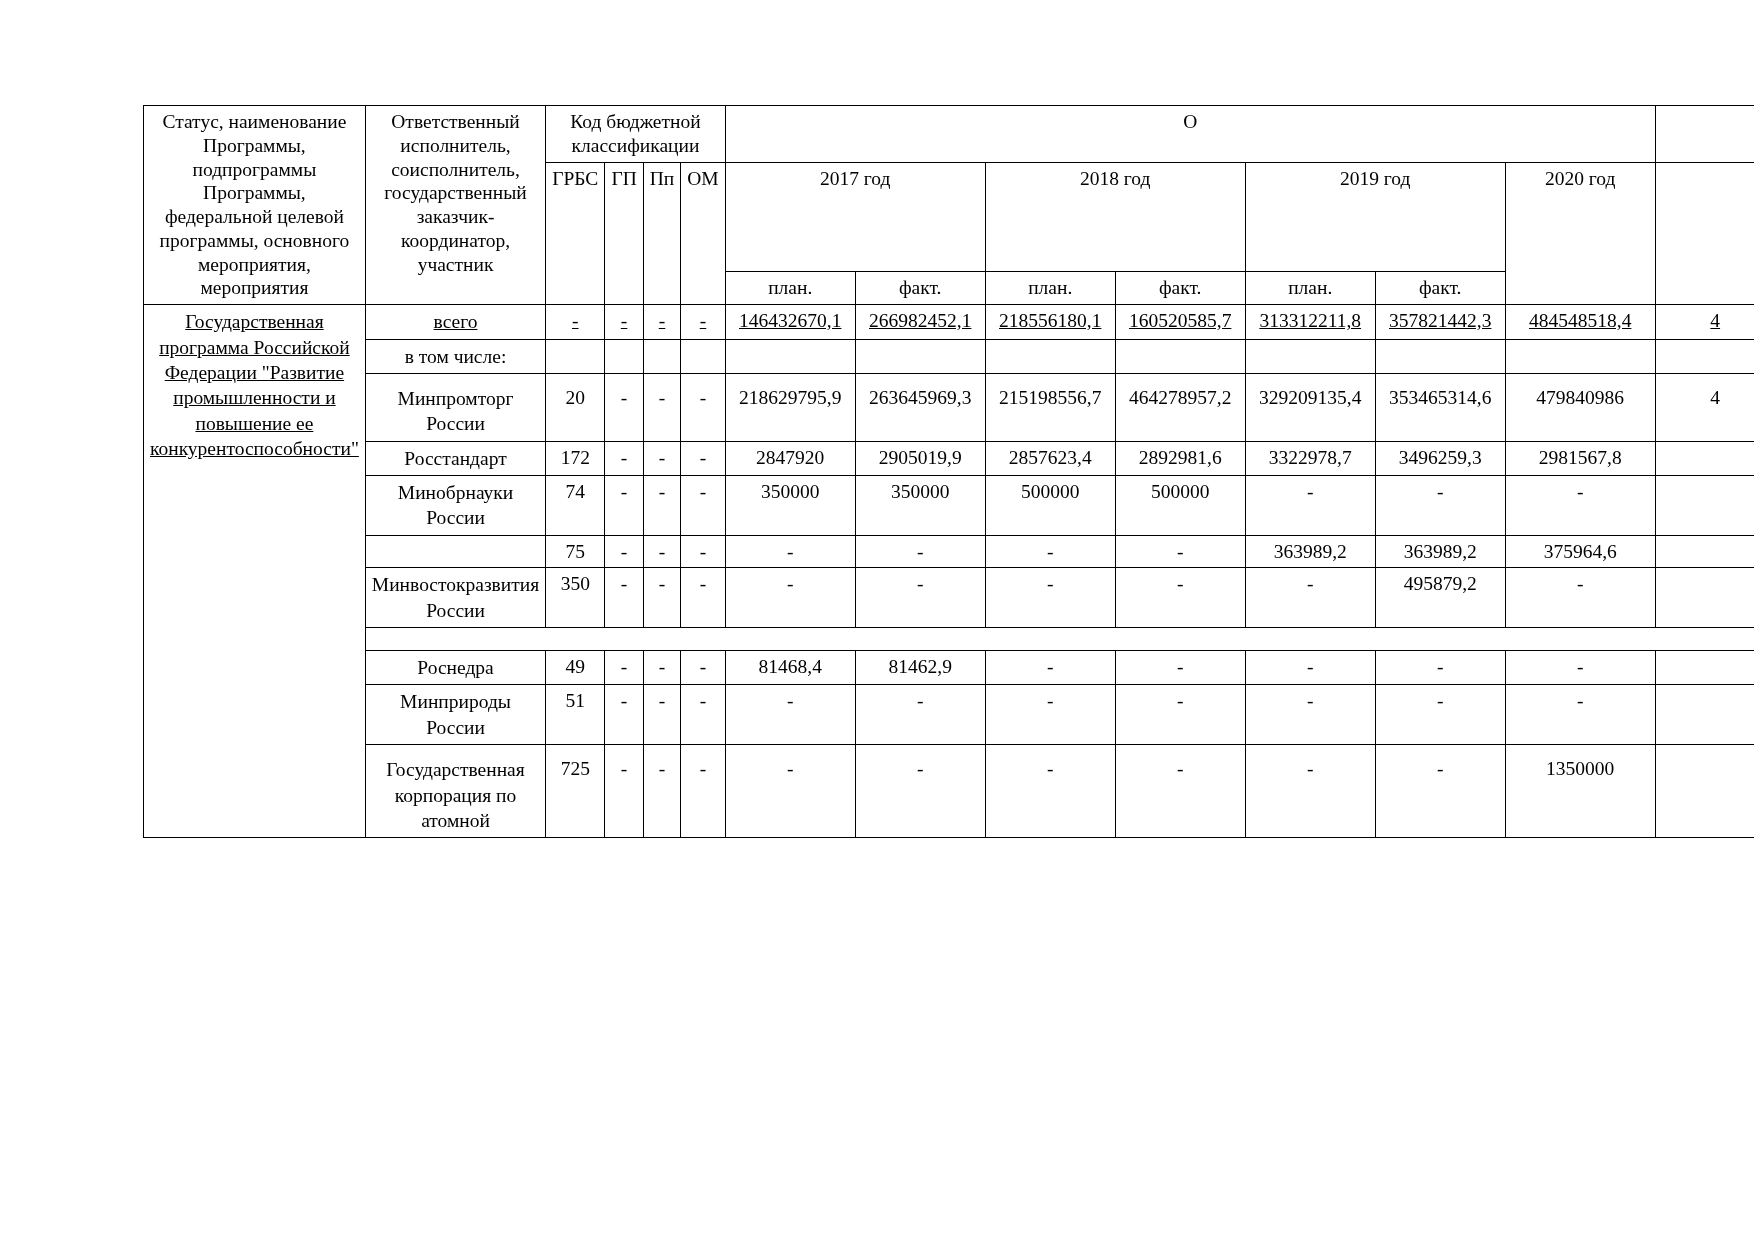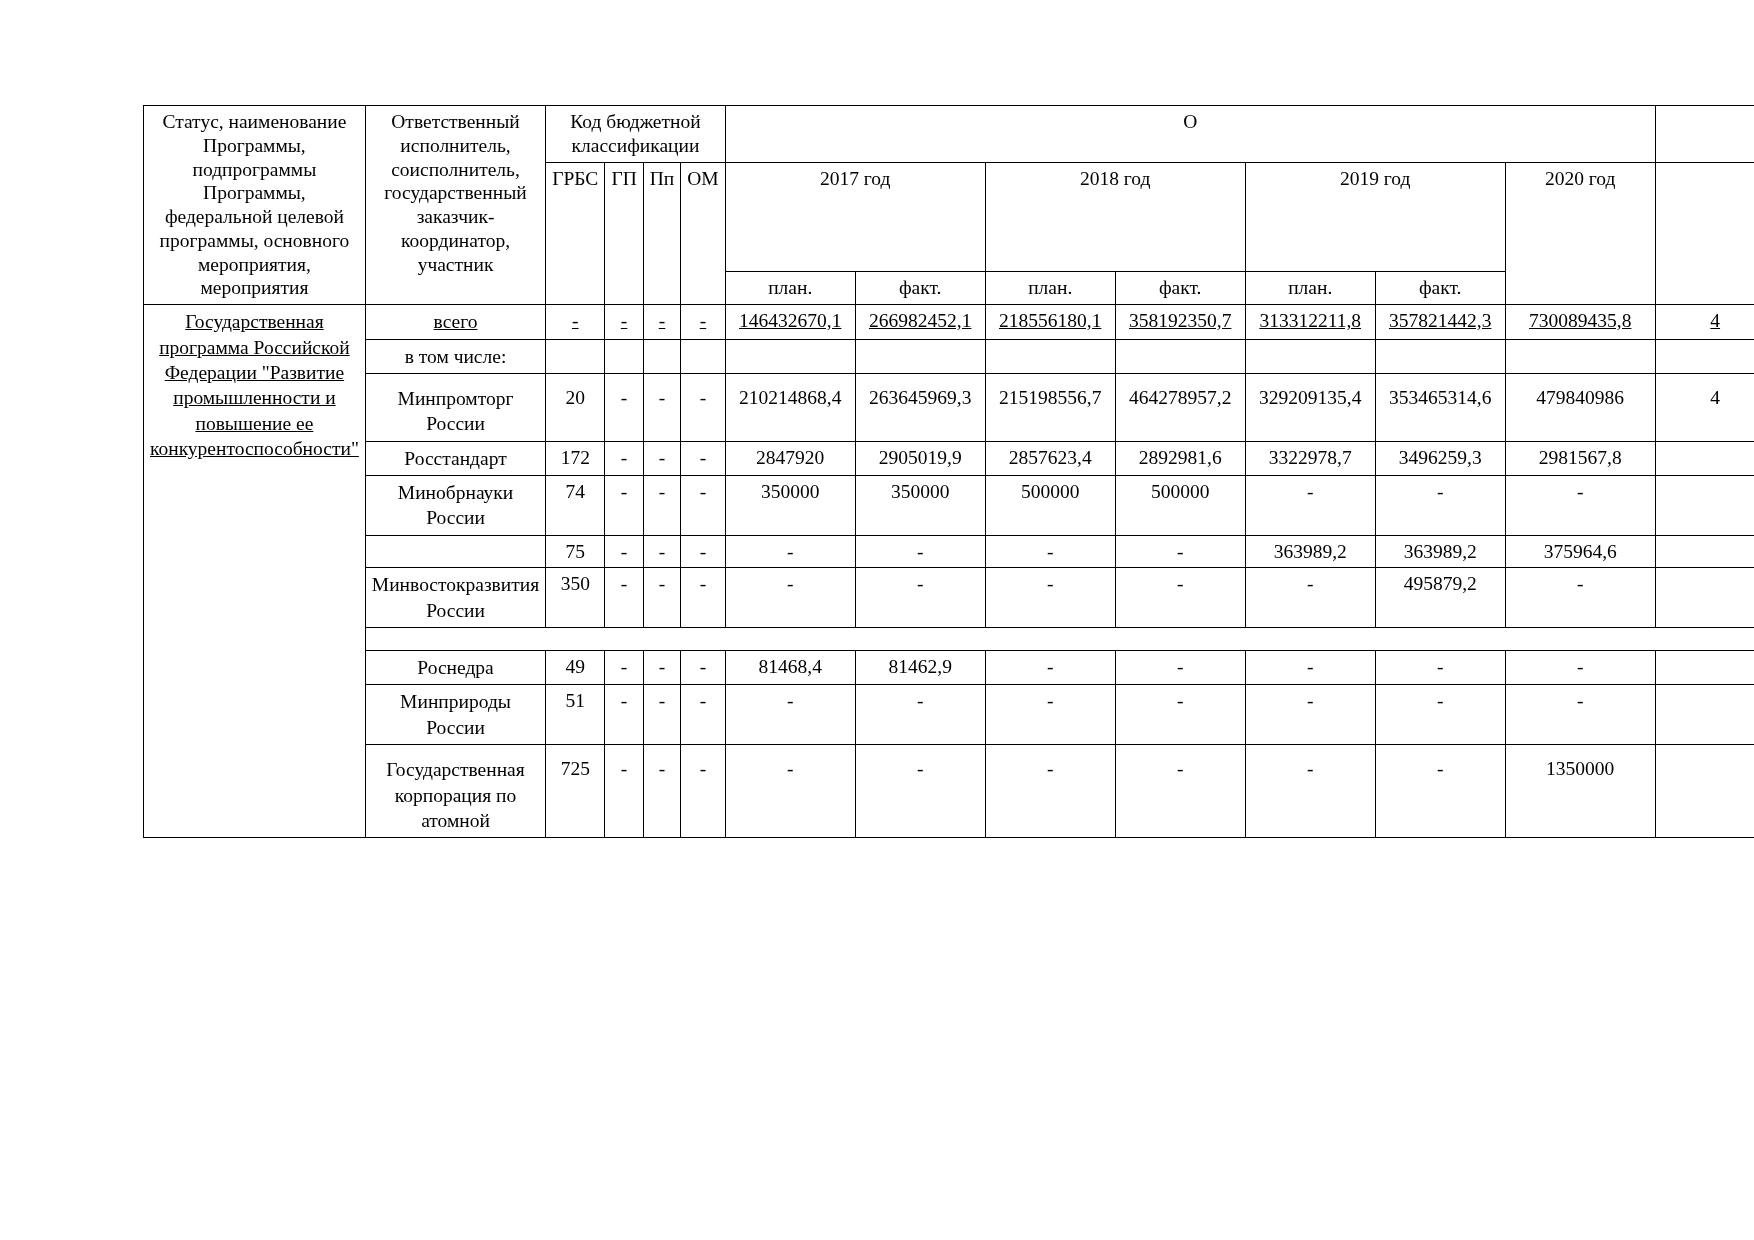--- a/index.html
+++ b/index.html
@@ -179,24 +179,24 @@
         <tr class="body-sep-top">
           <td class="cell-status" rowspan="11">Государственная программа Российской Федерации "Развитие промышленности и повышение ее конкурентоспособности"</td>
           <td class="cell-exec">всего</td>
           <td class="cell-code">-</td>
           <td class="cell-code">-</td>
           <td class="cell-code">-</td>
           <td class="cell-code">-</td>
           <td class="cell-num">146432670,1</td>
           <td class="cell-num">266982452,1</td>
           <td class="cell-num">218556180,1</td>
-          <td class="cell-num">358192350,7</td>
+          <td class="cell-num">160520585,7</td>
           <td class="cell-num">313312211,8</td>
           <td class="cell-num">357821442,3</td>
-          <td class="cell-num">730089435,8</td>
+          <td class="cell-num">484548518,4</td>
           <td class="cell-num">4</td>
         </tr>
 
         <tr>
           <td class="cell-exec">в том числе:</td>
           <td class="cell-code"></td>
           <td class="cell-code"></td>
           <td class="cell-code"></td>
           <td class="cell-code"></td>
           <td class="cell-num"></td>
@@ -208,21 +208,21 @@
           <td class="cell-num"></td>
           <td class="cell-num"></td>
         </tr>
 
         <tr class="row-tall">
           <td class="cell-exec">Минпромторг России</td>
           <td class="cell-code">20</td>
           <td class="cell-code">-</td>
           <td class="cell-code">-</td>
           <td class="cell-code">-</td>
-          <td class="cell-num">210214868,4</td>
+          <td class="cell-num">218629795,9</td>
           <td class="cell-num">263645969,3</td>
           <td class="cell-num">215198556,7</td>
           <td class="cell-num">464278957,2</td>
           <td class="cell-num">329209135,4</td>
           <td class="cell-num">353465314,6</td>
           <td class="cell-num">479840986</td>
           <td class="cell-num">4</td>
         </tr>
 
         <tr>

